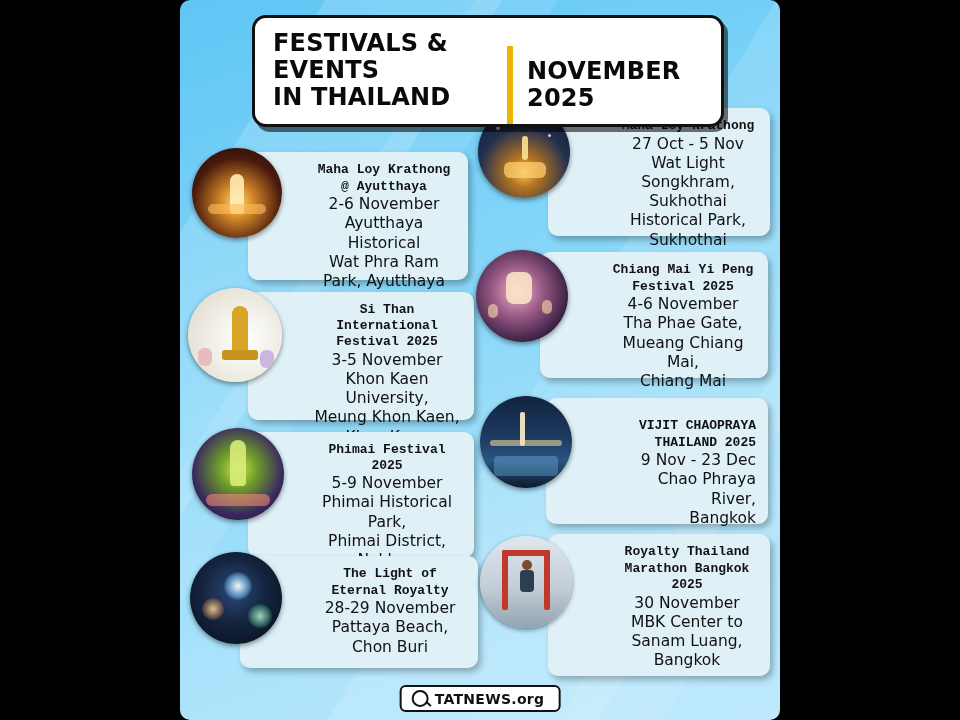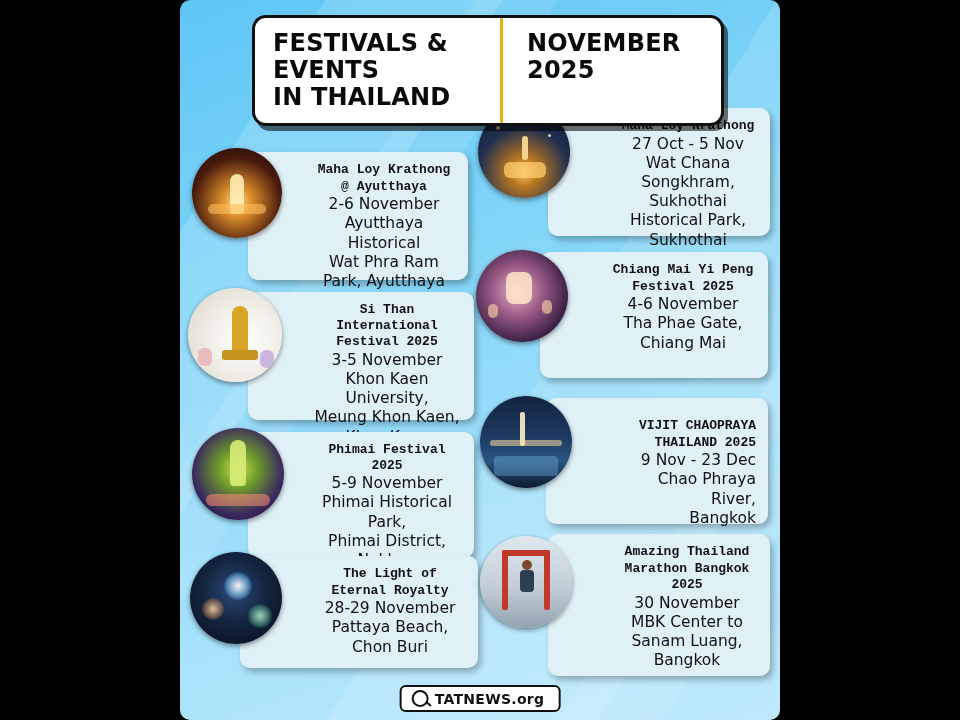--- a/index.html
+++ b/index.html
@@ -48,24 +48,25 @@
     display: flex;
     align-items: stretch;
     box-shadow: 4px 5px 0 rgba(0,0,0,0.55);
     z-index: 5;
   }
   #title-banner .left {
     padding: 12px 14px 12px 18px;
     flex: 1 1 auto;
   }
   #title-banner .right {
-    padding: 12px 14px 12px 24px;
-    border-left: 3px solid #eab308;
+    padding: 12px 14px 12px 14px;
+    border-left: 6px solid #eab308;
     flex: 0 0 auto;
     width: 180px;
+    margin-top: 28px;
   }
   .title-line {
     font-weight: bold;
     font-size: 24px;
     line-height: 1.13;
     color: #0a0a0a;
     letter-spacing: 0.2px;
     font-family: "DejaVu Sans", sans-serif;
   }
 
@@ -171,21 +172,21 @@
     <div class="right">
       <div class="title-line">NOVEMBER</div>
       <div class="title-line">2025</div>
     </div>
   </div>
 
   <div class="card" style="left:368px; top:108px; width:222px; height:128px;">
     <div class="txt" style="padding-left:58px;">
       <span class="name line">Maha Loy Krathong</span>
       <span class="line">27 Oct - 5 Nov</span>
-      <span class="line">Wat Chana Songkhram,</span>
+      <span class="line">Wat Light Songkhram,</span>
       <span class="line">Sukhothai Historical Park,</span>
       <span class="line">Sukhothai</span>
     </div>
   </div>
   <div class="thumb" style="left:298px; top:106px; width:92px; height:92px;">
     <div class="inner" style="background: radial-gradient(circle at 50% 72%, #f6c96a 0%, #b9761f 18%, #22304f 55%, #0a1430 100%);">
       <div class="spark" style="left:26px; top:56px; width:42px; height:16px; background:rgba(255,205,110,0.75); border-radius:6px;"></div>
       <div class="spark" style="left:44px; top:30px; width:6px; height:24px; background:rgba(255,224,150,0.9); border-radius:3px;"></div>
       <div class="spark" style="left:18px; top:20px; width:4px; height:4px;"></div>
       <div class="spark" style="left:70px; top:28px; width:3px; height:3px;"></div>
@@ -208,20 +209,21 @@
       <div class="spark" style="left:16px; top:56px; width:58px; height:10px; background:rgba(255,190,90,0.6); border-radius:5px;"></div>
     </div>
   </div>
 
   <div class="card" style="left:360px; top:252px; width:228px; height:126px;">
     <div class="txt" style="padding-left:58px;">
       <span class="name line">Chiang Mai Yi Peng</span>
       <span class="name line">Festival 2025</span>
       <span class="line">4-6 November</span>
       <span class="line">Tha Phae Gate,</span>
+      <span class="line">Mueang Chiang Mai,</span>
       <span class="line">Chiang Mai</span>
     </div>
   </div>
   <div class="thumb" style="left:296px; top:250px; width:92px; height:92px;">
     <div class="inner" style="background: radial-gradient(circle at 45% 45%, #e8b4c8 0%, #9a5a86 35%, #3e2246 70%, #170d1e 100%);">
       <div class="spark" style="left:30px; top:22px; width:26px; height:32px; background:rgba(255,230,200,0.85); border-radius:8px;"></div>
       <div class="spark" style="left:12px; top:54px; width:10px; height:14px; background:rgba(255,220,170,0.6); border-radius:5px;"></div>
       <div class="spark" style="left:66px; top:50px; width:10px; height:14px; background:rgba(255,220,170,0.6); border-radius:5px;"></div>
     </div>
   </div>
@@ -273,21 +275,21 @@
   </div>
   <div class="thumb" style="left:12px; top:428px; width:92px; height:92px;">
     <div class="inner" style="background: radial-gradient(circle at 50% 45%, #cfe24f 0%, #6e9c2a 28%, #3a2a5e 65%, #160d28 100%);">
       <div class="spark" style="left:38px; top:12px; width:16px; height:46px; background:rgba(215,236,120,0.9); border-radius:8px 8px 4px 4px;"></div>
       <div class="spark" style="left:14px; top:66px; width:64px; height:12px; background:rgba(255,140,120,0.55); border-radius:6px;"></div>
     </div>
   </div>
 
   <div class="card" style="left:368px; top:534px; width:222px; height:142px;">
     <div class="txt" style="padding-left:56px;">
-      <span class="name line">Amazing Thailand</span>
+      <span class="name line">Royalty Thailand</span>
       <span class="name line">Marathon Bangkok</span>
       <span class="name line">2025</span>
       <span class="line">30 November</span>
       <span class="line">MBK Center to</span>
       <span class="line">Sanam Luang, Bangkok</span>
     </div>
   </div>
   <div class="thumb" style="left:300px; top:536px; width:92px; height:92px;">
     <div class="inner" style="background: linear-gradient(180deg, #dfe7ee 0%, #c3ced8 55%, #93a3b0 100%);">
       <div class="spark" style="left:22px; top:14px; width:6px; height:60px; background:#c0392b; border-radius:2px;"></div>

